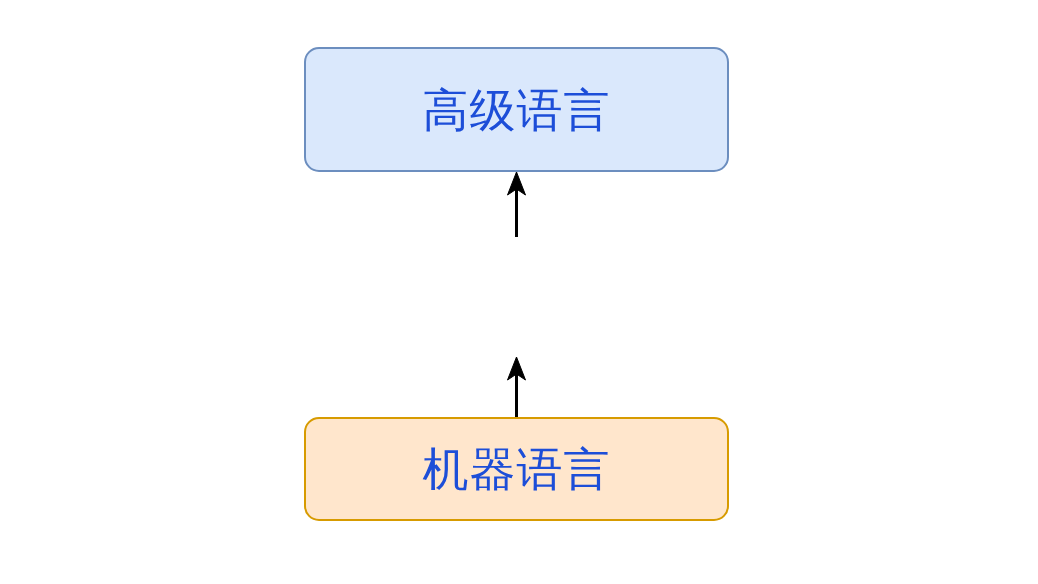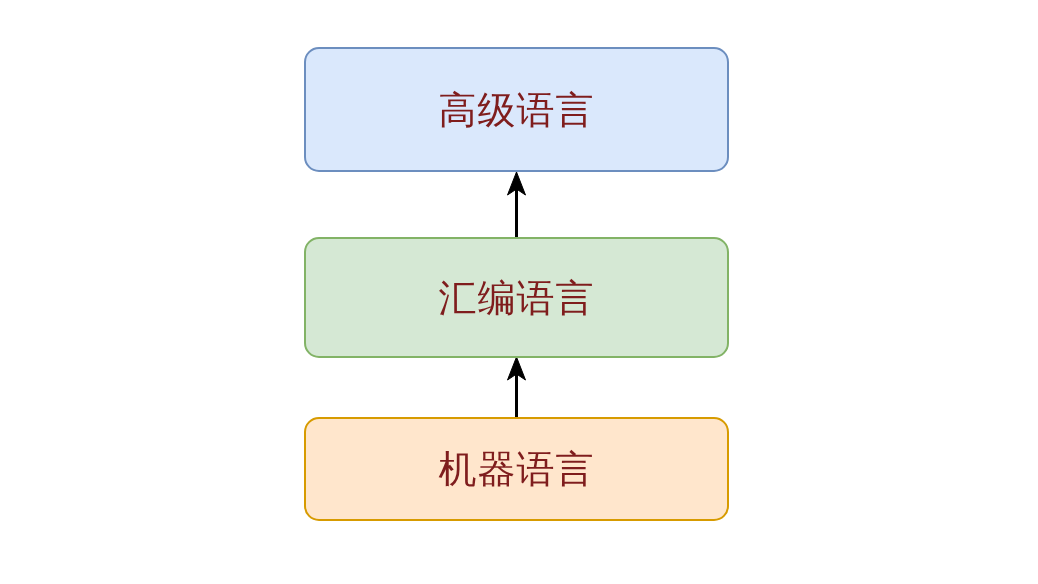--- a/index.html
+++ b/index.html
@@ -24,23 +24,23 @@
     position: absolute;
     box-sizing: border-box;
     display: flex;
     align-items: center;
     justify-content: center;
     border-style: solid;
     border-width: 2px;
     border-radius: 15px;
   }
   .node-label {
-    font-size: 38px;
+    font-size: 46px;
     line-height: 1;
-    color: #7f1d1d;
+    color: #1d4ed8;
     letter-spacing: 1px;
     white-space: nowrap;
     user-select: none;
   }
   #node-high {
     left: 304px;
     top: 47px;
     width: 425px;
     height: 125px;
     background: #dae8fc;
@@ -96,21 +96,18 @@
     <g>
       <path class="edge-line" d="M 516.5 237 L 516.5 189"></path>
       <path class="edge-head" d="M 516.5 172 L 525.5 195 L 516.5 189 L 507.5 195 Z"></path>
     </g>
   </svg>
 
   <div class="node" id="node-high">
     <span class="node-label">高级语言</span>
   </div>
 
-  <div class="node" id="node-assembly">
-    <span class="node-label">汇编语言</span>
-  </div>
 
   <div class="node" id="node-machine">
     <span class="node-label">机器语言</span>
   </div>
 
 </div>
 
 </body></html>

